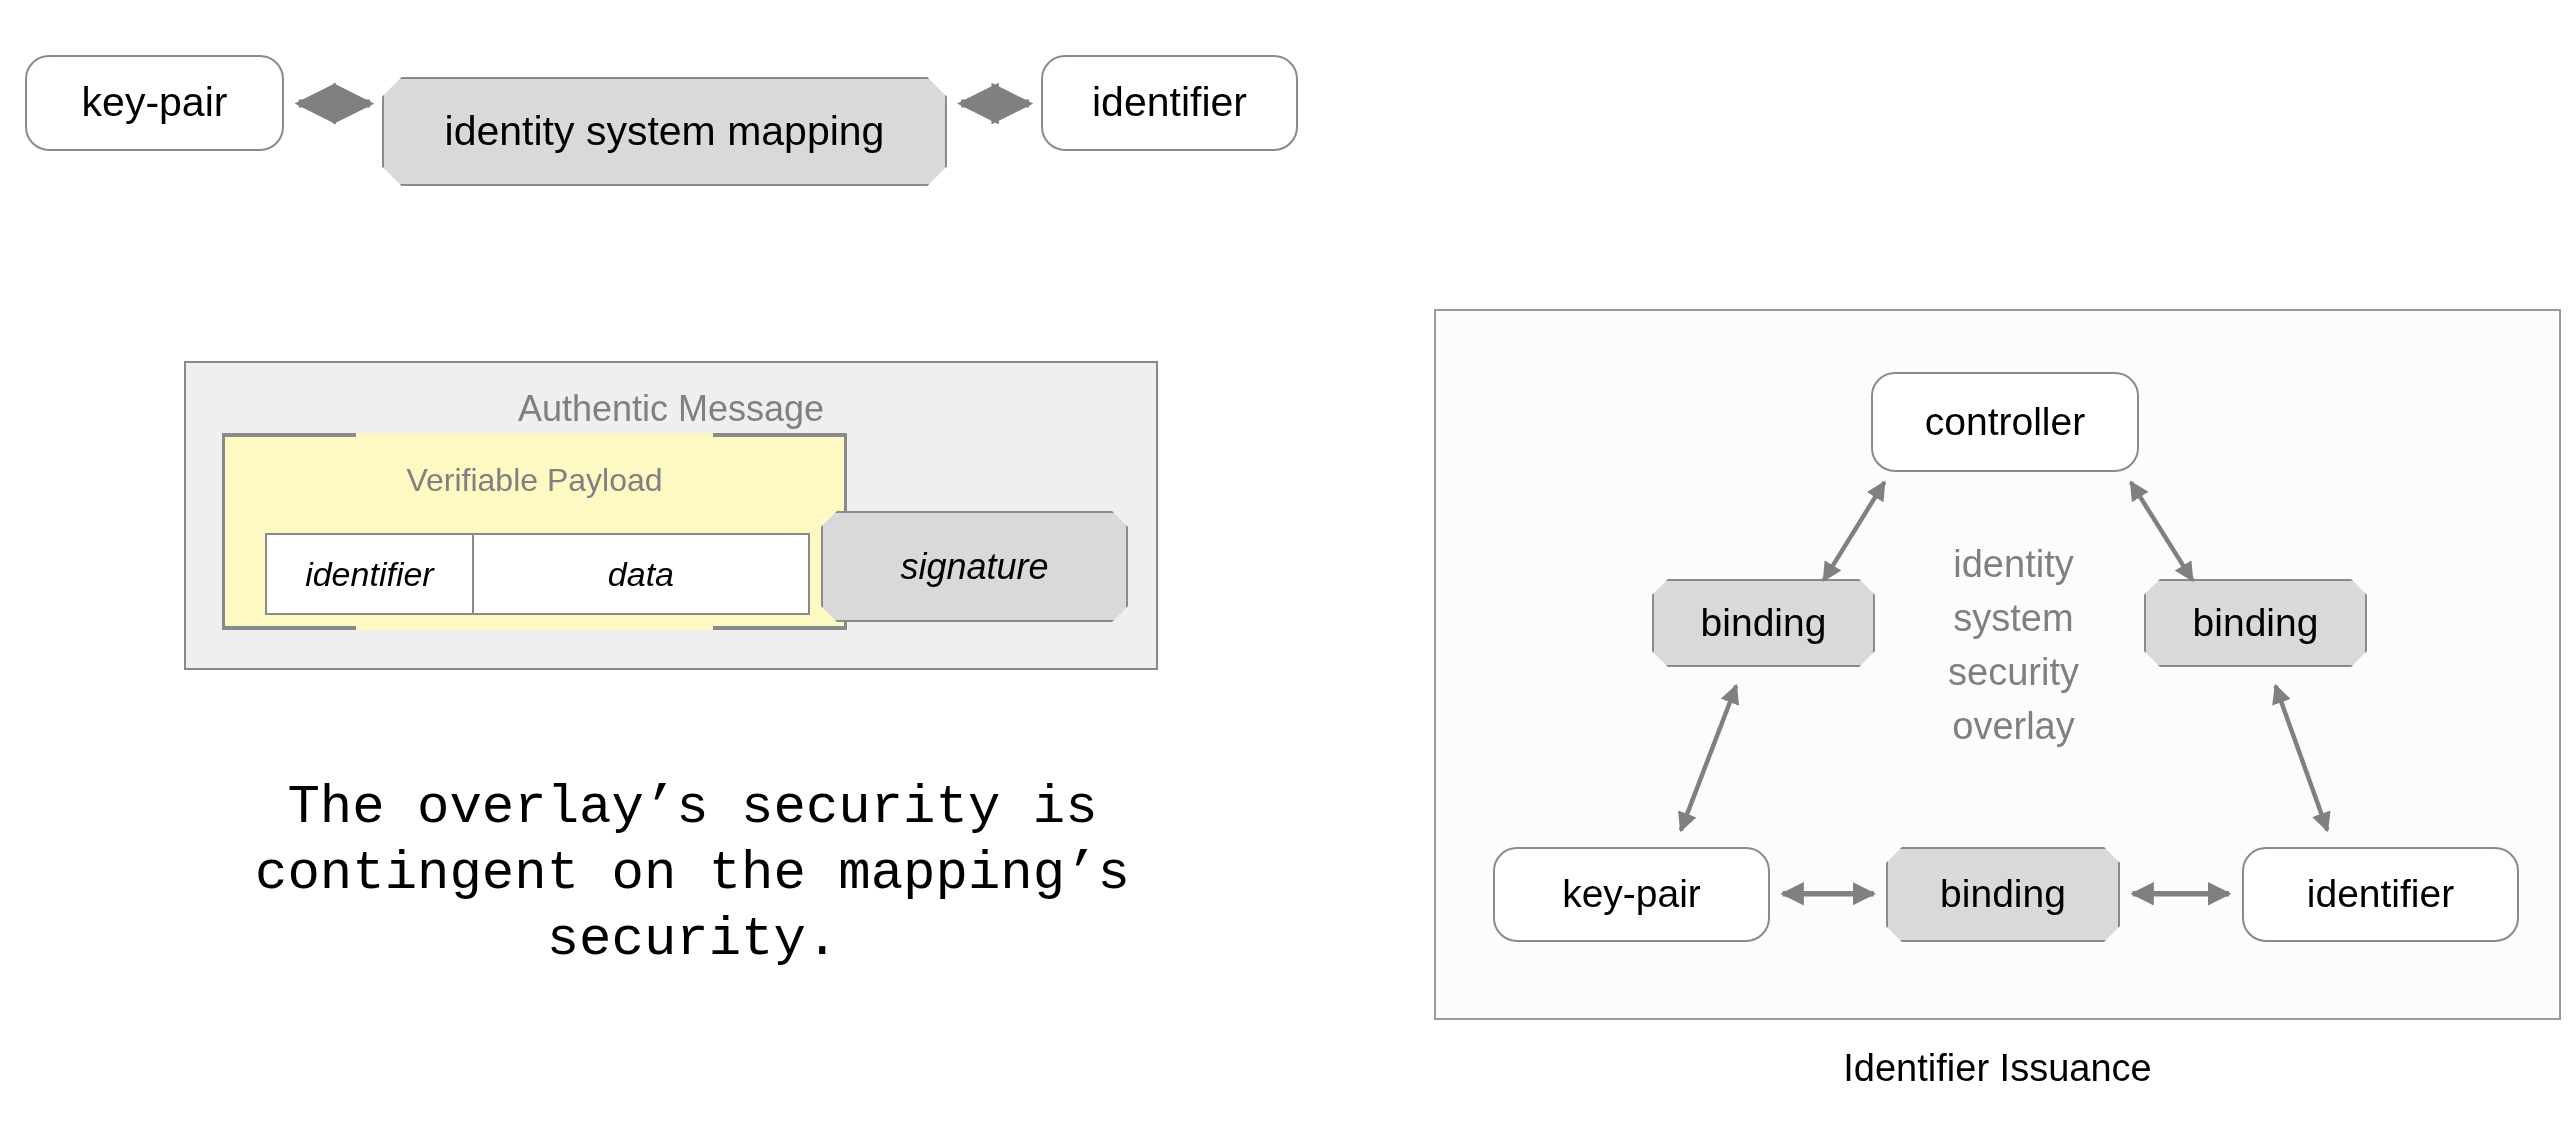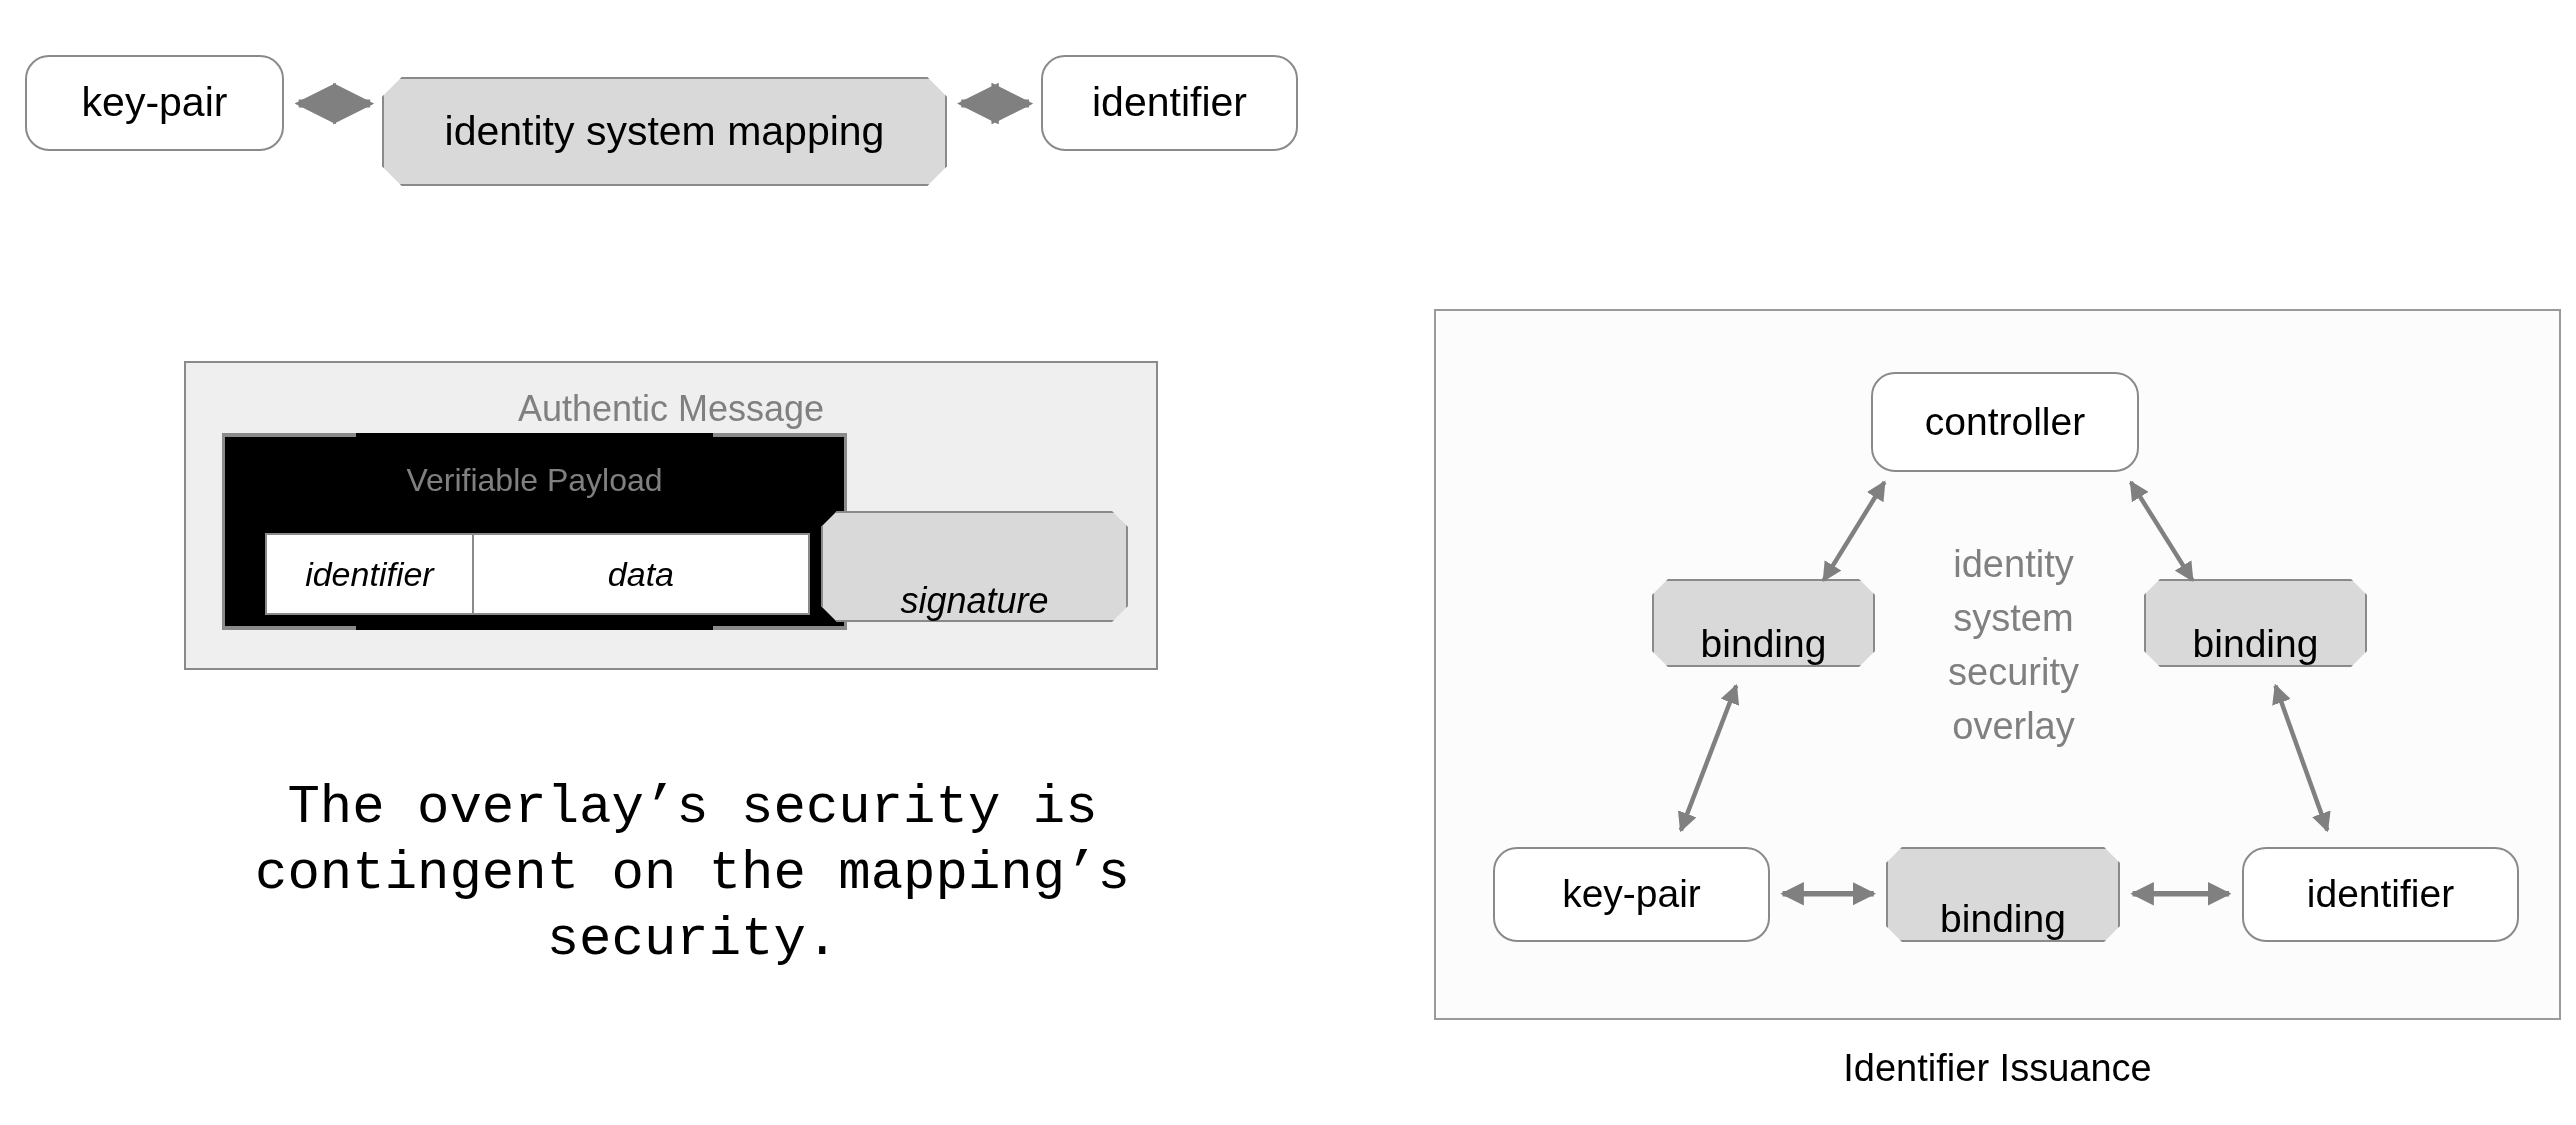--- a/index.html
+++ b/index.html
@@ -41,21 +41,20 @@
     border: 2.7px solid #8a8a8a;
   }
   .octa.c-lg {
     clip-path: polygon(19.7px 0, calc(100% - 19.7px) 0, 100% 19.7px, 100% calc(100% - 19.7px),
                        calc(100% - 19.7px) 100%, 19.7px 100%, 0 calc(100% - 19.7px), 0 19.7px);
     margin-top: 28px;
   }
   .octa.c-md {
     clip-path: polygon(16px 0, calc(100% - 16px) 0, 100% 16px, 100% calc(100% - 16px),
                        calc(100% - 16px) 100%, 16px 100%, 0 calc(100% - 16px), 0 16px);
-    align-items: flex-end;
   }
 
   
   .svg-layer {
     position: absolute;
     left: 0;
     top: 0;
     width: 2576px;
     height: 1125px;
     pointer-events: none;
@@ -81,21 +80,21 @@
     font-size: 36px;
     color: #808080;
   }
 
   #verifiable-payload {
     position: absolute;
     left: 36px;
     top: 70px;
     width: 625px;
     height: 197px;
-    background: #000000;
+    background: #fef9c3;
     box-sizing: border-box;
     padding-left: 43px;
   }
   
   #verifiable-payload .vp-left {
     position: absolute; left: 0; top: 0; width: 2.7px; height: 100%;
     background: #8a8a8a;
   }
   #verifiable-payload .vp-right {
     position: absolute; right: 0; top: 0; width: 2.7px; height: 100%;

